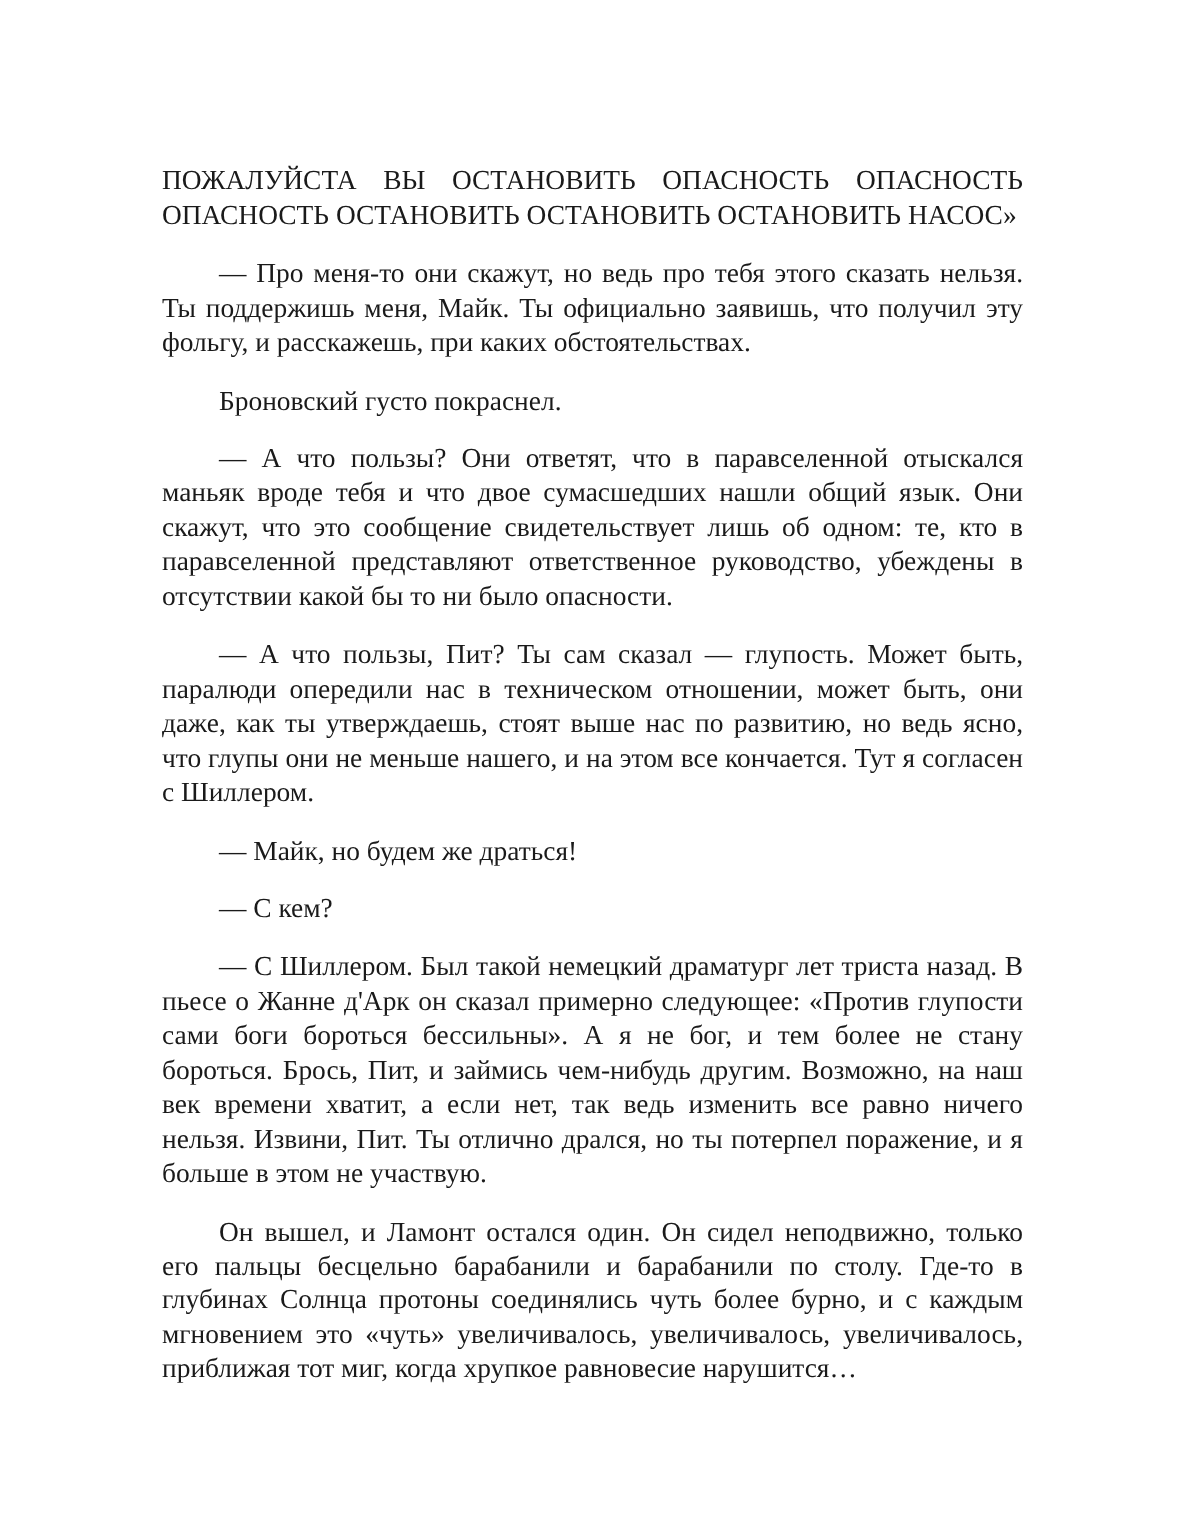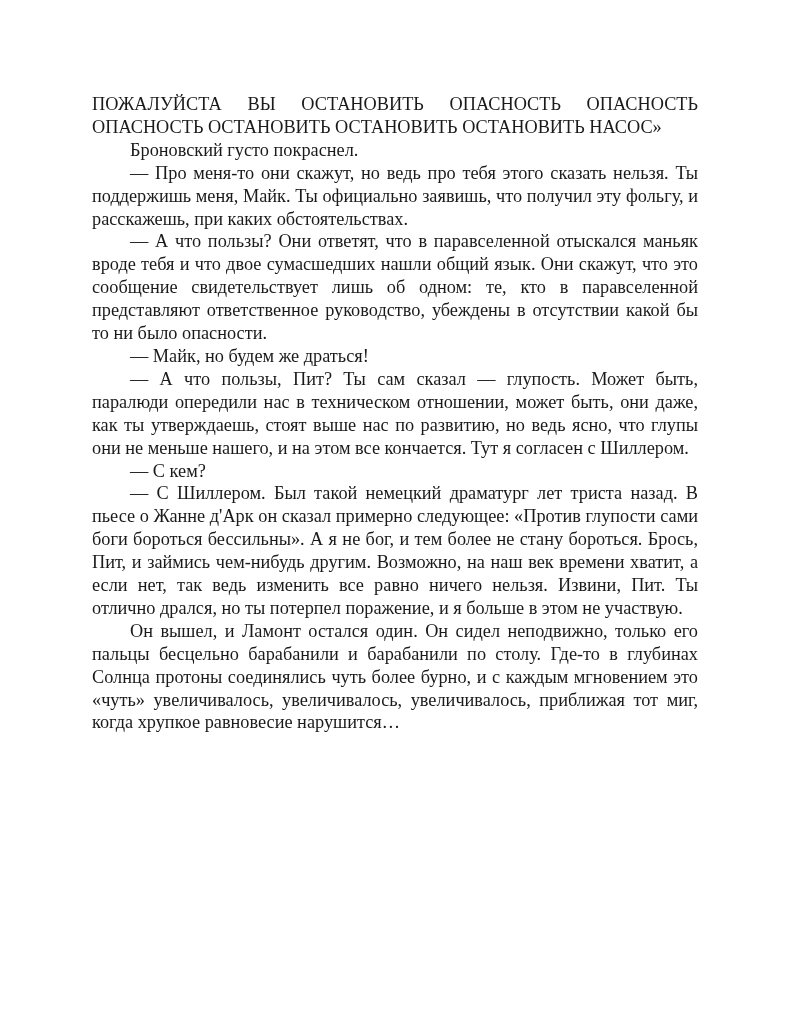--- a/index.html
+++ b/index.html
@@ -8,32 +8,32 @@
     position: absolute;
     left: 92px;
     top: 93px;
     width: 606px;
     font-family: "Liberation Serif", serif;
     font-size: 18.3px;
     line-height: 22.9px;
     color: #1a1a1a;
   }
   .page p {
-    margin: 0;
+    margin: 16px;
     text-align: justify;
     text-indent: 38px;
   }
   .page p.noindent { text-indent: 0; }
 </style>
 </head>
 <body>
 
 <div class="page">
   <p class="noindent">ПОЖАЛУЙСТА ВЫ ОСТАНОВИТЬ ОПАСНОСТЬ ОПАСНОСТЬ ОПАСНОСТЬ ОСТАНОВИТЬ ОСТАНОВИТЬ ОСТАНОВИТЬ НАСОС»</p>
+  <p>— Про меня-то они скажут, но ведь про тебя этого сказать нельзя. Ты поддержишь меня, Майк. Ты официально заявишь, что получил эту фольгу, и расскажешь, при каких обстоятельствах.</p>
   <p>Броновский густо покраснел.</p>
-  <p>— Про меня-то они скажут, но ведь про тебя этого сказать нельзя. Ты поддержишь меня, Майк. Ты официально заявишь, что получил эту фольгу, и расскажешь, при каких обстоятельствах.</p>
   <p>— А что пользы? Они ответят, что в паравселенной отыскался маньяк вроде тебя и что двое сумасшедших нашли общий язык. Они скажут, что это сообщение свидетельствует лишь об одном: те, кто в паравселенной представляют ответственное руководство, убеждены в отсутствии какой бы то ни было опасности.</p>
+  <p>— А что пользы, Пит? Ты сам сказал — глупость. Может быть, паралюди опередили нас в техническом отношении, может быть, они даже, как ты утверждаешь, стоят выше нас по развитию, но ведь ясно, что глупы они не меньше нашего, и на этом все кончается. Тут я согласен с Шиллером.</p>
   <p>— Майк, но будем же драться!</p>
-  <p>— А что пользы, Пит? Ты сам сказал — глупость. Может быть, паралюди опередили нас в техническом отношении, может быть, они даже, как ты утверждаешь, стоят выше нас по развитию, но ведь ясно, что глупы они не меньше нашего, и на этом все кончается. Тут я согласен с Шиллером.</p>
   <p>— С кем?</p>
   <p>— С Шиллером. Был такой немецкий драматург лет триста назад. В пьесе о Жанне д'Арк он сказал примерно следующее: «Против глупости сами боги бороться бессильны». А я не бог, и тем более не стану бороться. Брось, Пит, и займись чем-нибудь другим. Возможно, на наш век времени хватит, а если нет, так ведь изменить все равно ничего нельзя. Извини, Пит. Ты отлично дрался, но ты потерпел поражение, и я больше в этом не участвую.</p>
   <p>Он вышел, и Ламонт остался один. Он сидел неподвижно, только его пальцы бесцельно барабанили и барабанили по столу. Где-то в глубинах Солнца протоны соединялись чуть более бурно, и с каждым мгновением это «чуть» увеличивалось, увеличивалось, увеличивалось, приближая тот миг, когда хрупкое равновесие нарушится…</p>
 </div>
 
 </body></html>

